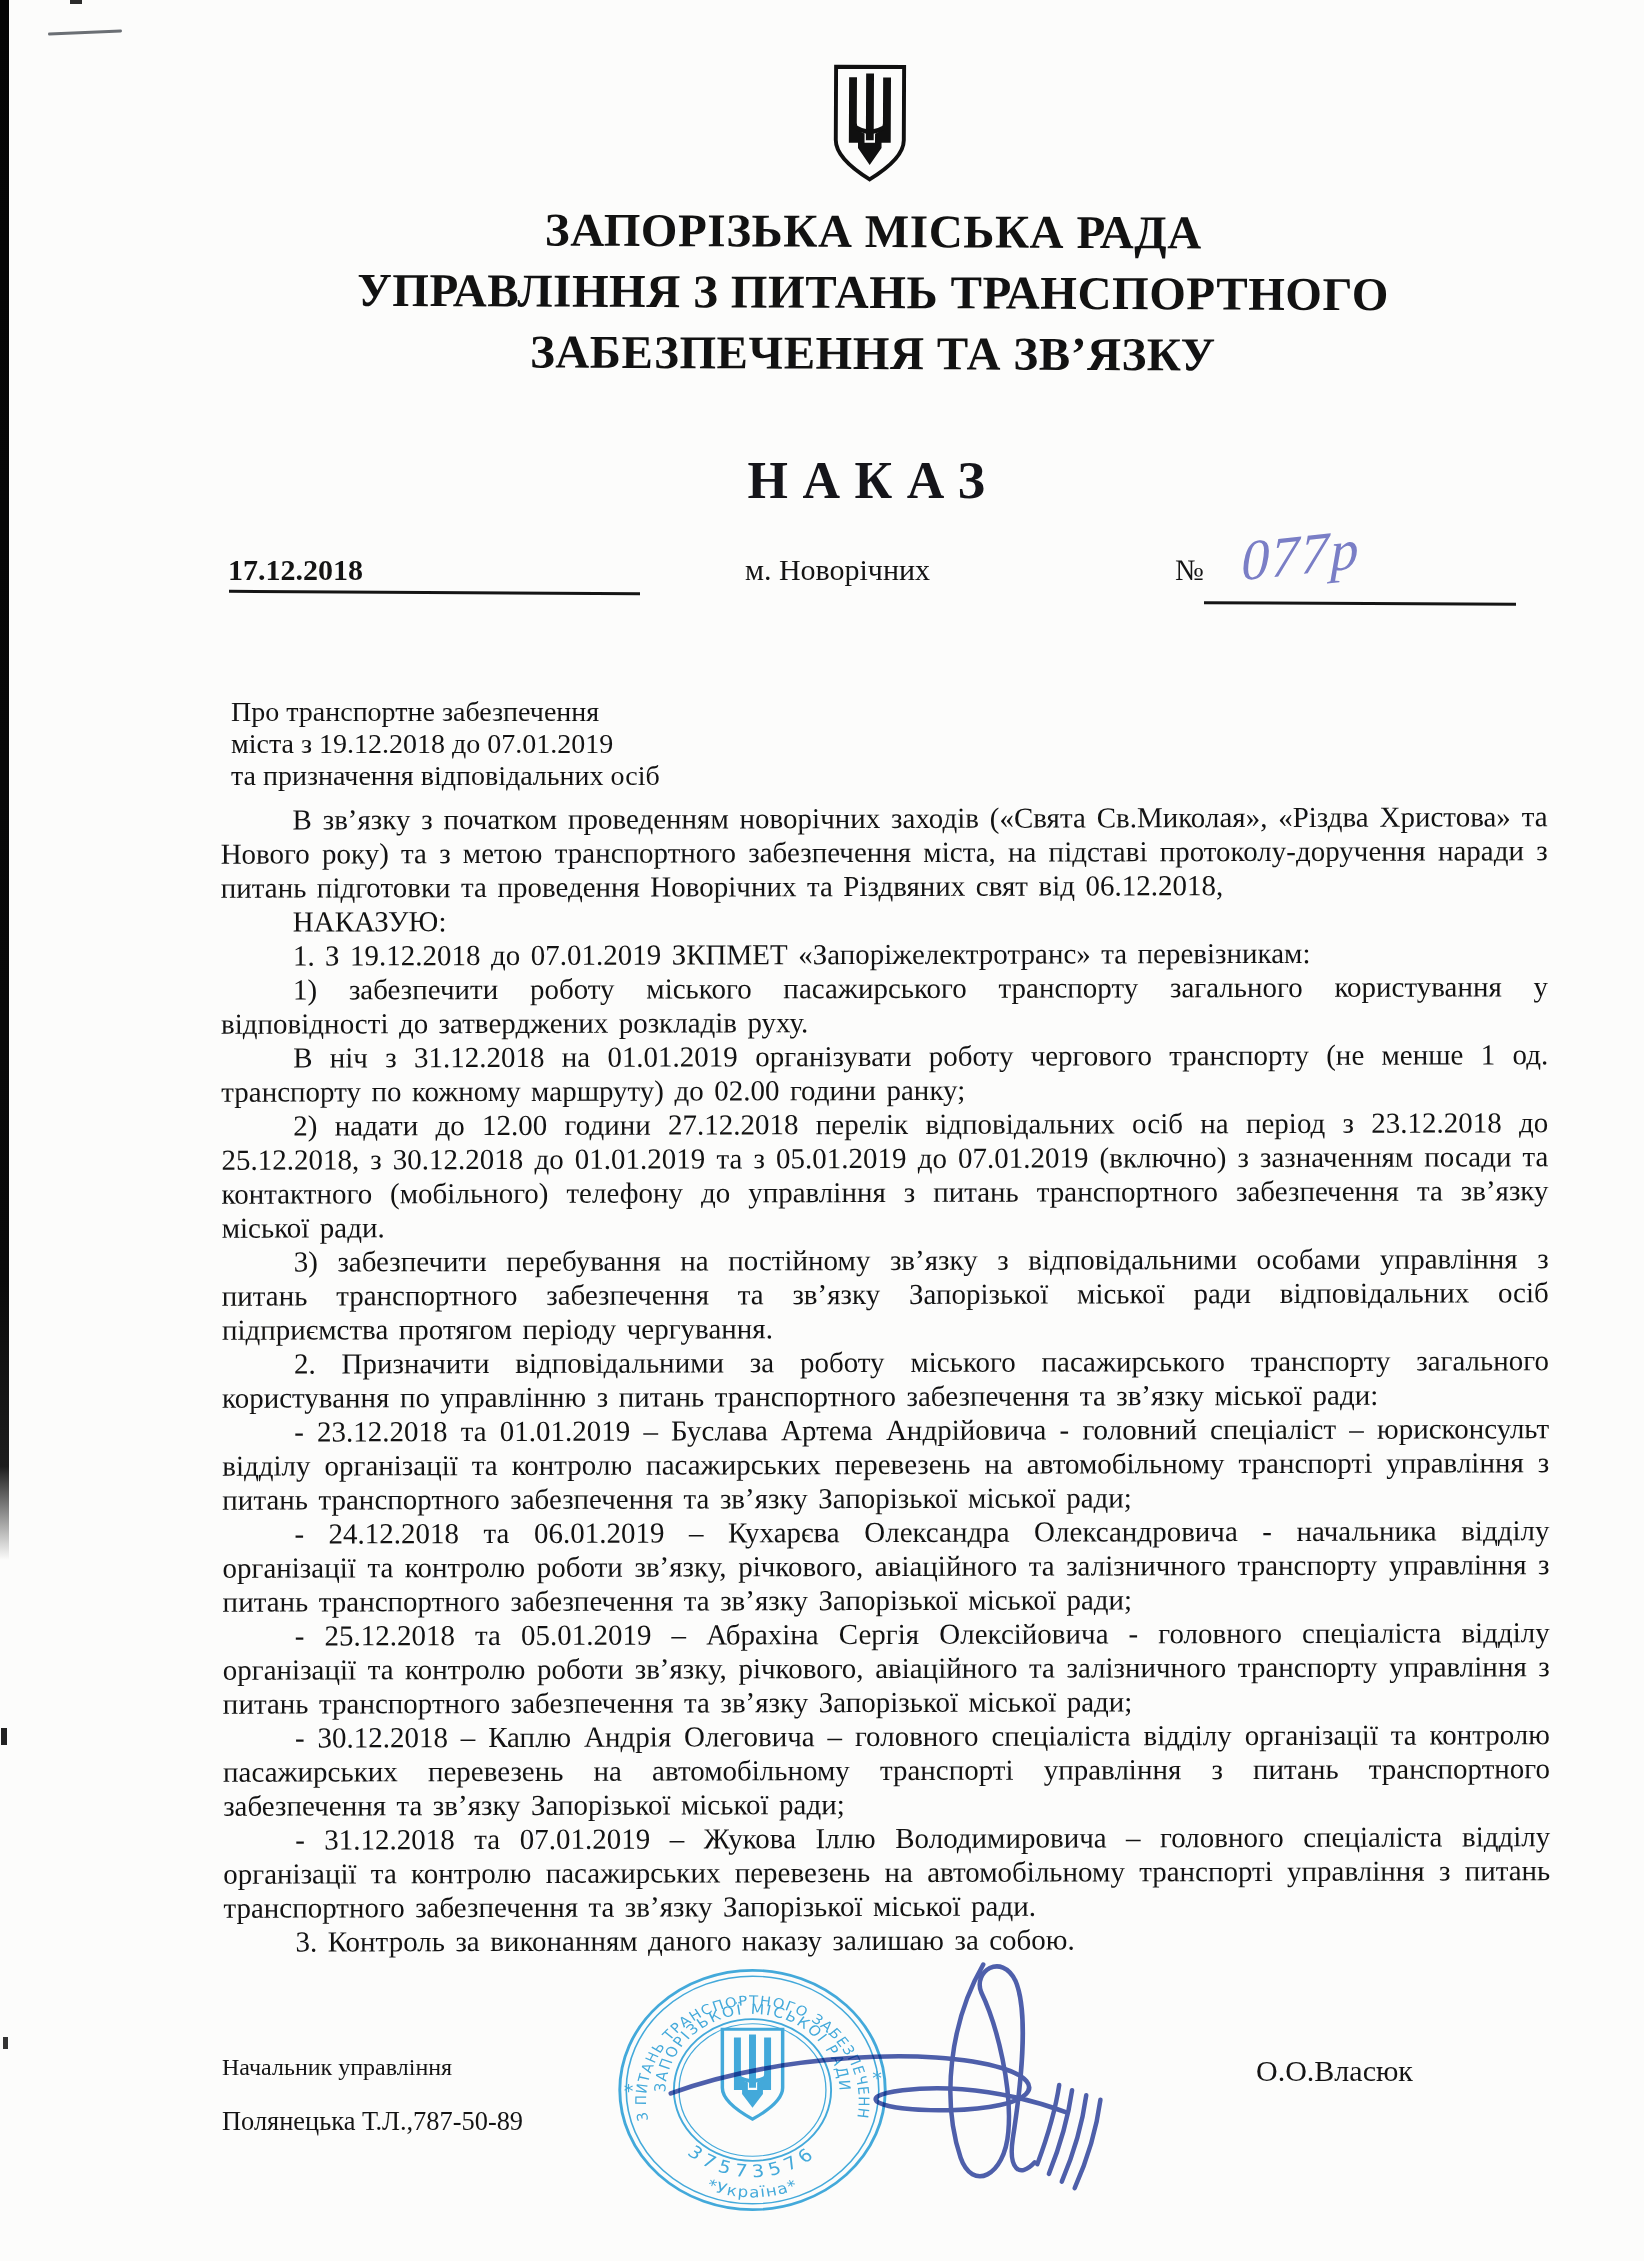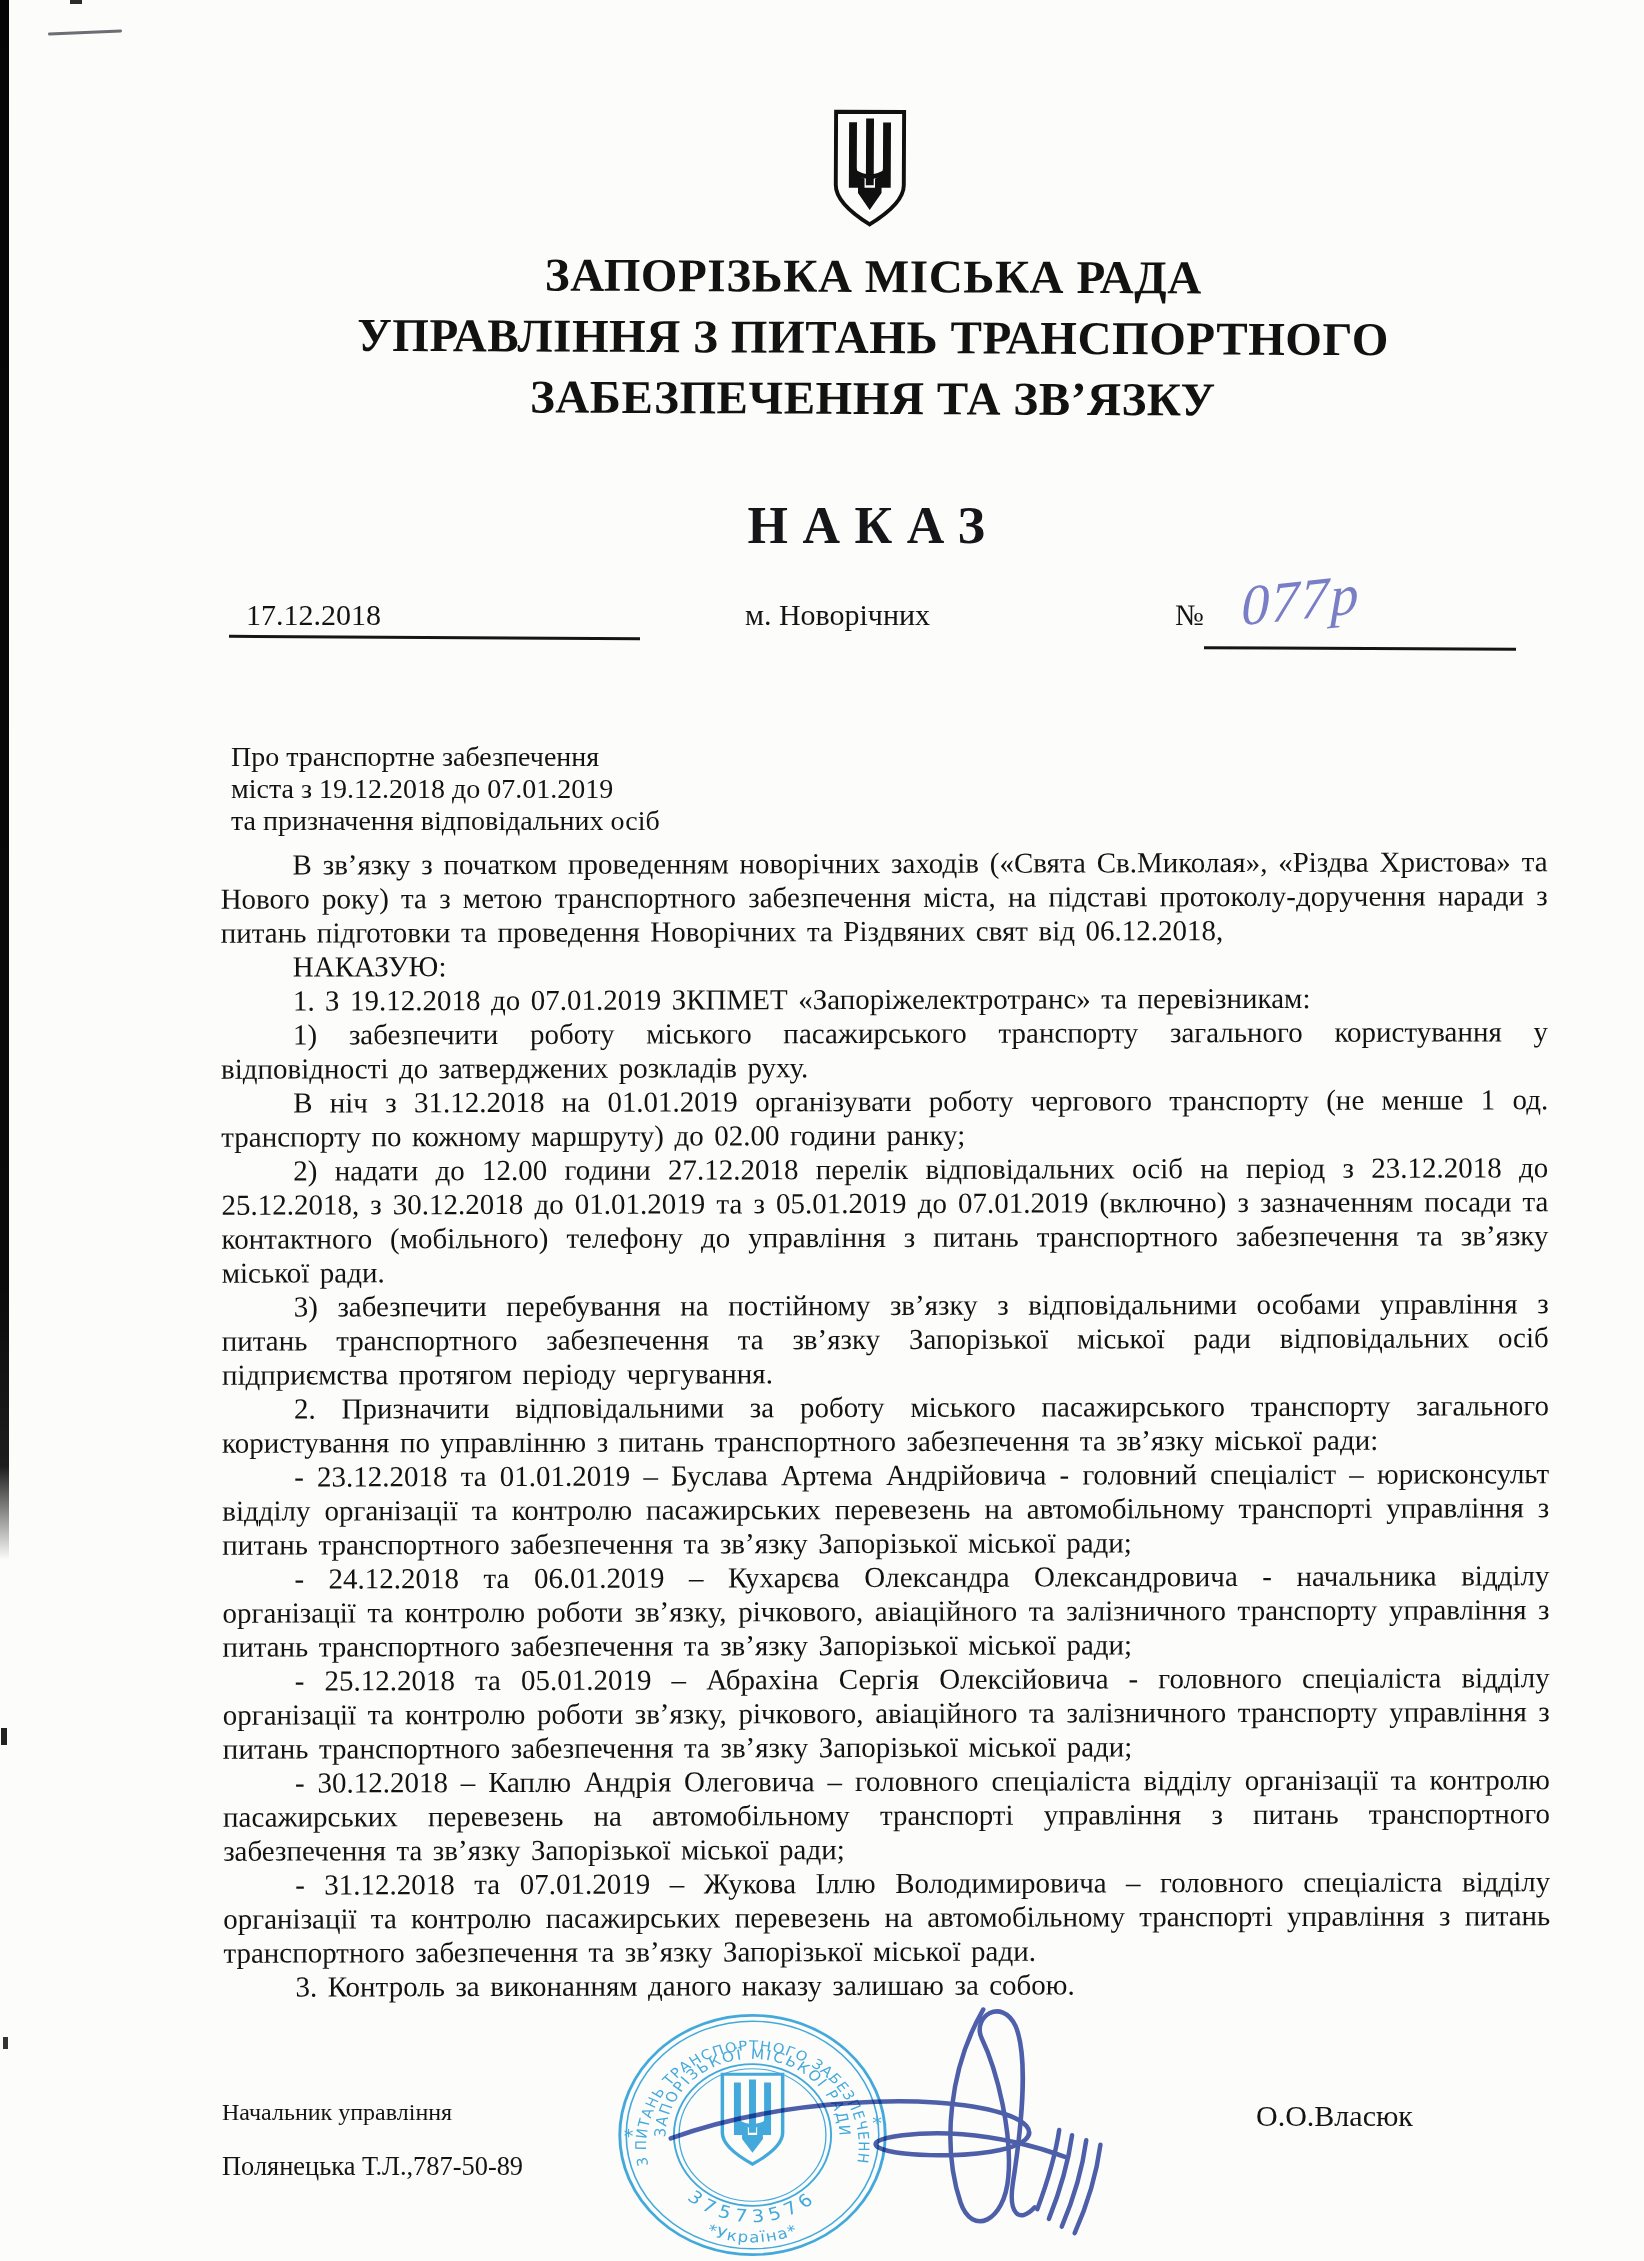--- a/index.html
+++ b/index.html
@@ -13,32 +13,32 @@
   }
   
   .edge-strip{position:absolute;left:0;top:0;width:9px;height:1560px;
     background:linear-gradient(180deg,#050505 0%,#0a0a0a 82%,#1d1d1d 94%,rgba(20,20,20,0) 100%);}
   .edge-speck-1{position:absolute;left:1.3px;top:1728px;width:5.8px;height:17px;background:#222;}
   .edge-speck-2{position:absolute;left:3.2px;top:2037px;width:4.5px;height:11.6px;background:#333;}
   .corner-line{position:absolute;left:48px;top:31px;width:74px;height:3.2px;background:#6b6f74;
     transform:rotate(-2.5deg);border-radius:1.3px;}
   .corner-tick{position:absolute;left:70px;top:0;width:11.6px;height:3.9px;background:#2c2c2c;}
 
-  .content{position:absolute;inset:0;margin-top:45px;}
+  .content{position:absolute;inset:0;}
   .hdr{position:absolute;left:103px;width:1541px;top:0;height:413px;transform:rotate(0.25deg);}
 
   .emblem{position:absolute;left:727px;top:63px;width:79px;height:121px;color:#101010;}
 
   .org-title{position:absolute;left:0;right:0;top:201px;text-align:center;
     font-weight:bold;font-size:47px;line-height:61px;letter-spacing:0.6px;color:#121212;}
   .doc-type{position:absolute;left:103px;width:1541px;top:451px;text-align:center;
     font-weight:bold;font-size:52px;letter-spacing:0.28em;color:#15151a;}
 
   .meta{position:absolute;left:0;top:0;width:1644px;height:100%;font-size:30px;}
-  .meta-date{position:absolute;left:246px;top:553px;}
+  .meta-date{position:absolute;left:228px;top:553px;font-weight:bold;}
   .meta-place{position:absolute;left:741px;top:553px;width:193px;text-align:center;}
   .meta-no{position:absolute;left:1175px;top:553px;}
   .rule-date{position:absolute;left:229px;top:591px;width:411px;height:2.6px;background:#151515;transform:rotate(0.35deg);}
   .rule-no{position:absolute;left:1204px;top:602px;width:312px;height:2.6px;background:#151515;transform:rotate(0.3deg);}
   .hand-number{position:absolute;left:1241px;top:522px;font-size:57px;font-style:italic;
     color:#7b80c9;transform:rotate(-6deg) skewX(-6deg);mix-blend-mode:multiply;letter-spacing:1.3px;}
 
   .subject{position:absolute;left:231px;top:696px;font-size:28px;line-height:32px;color:#131313;}
 
   .body-block{position:absolute;left:222px;top:801px;width:1327px;

